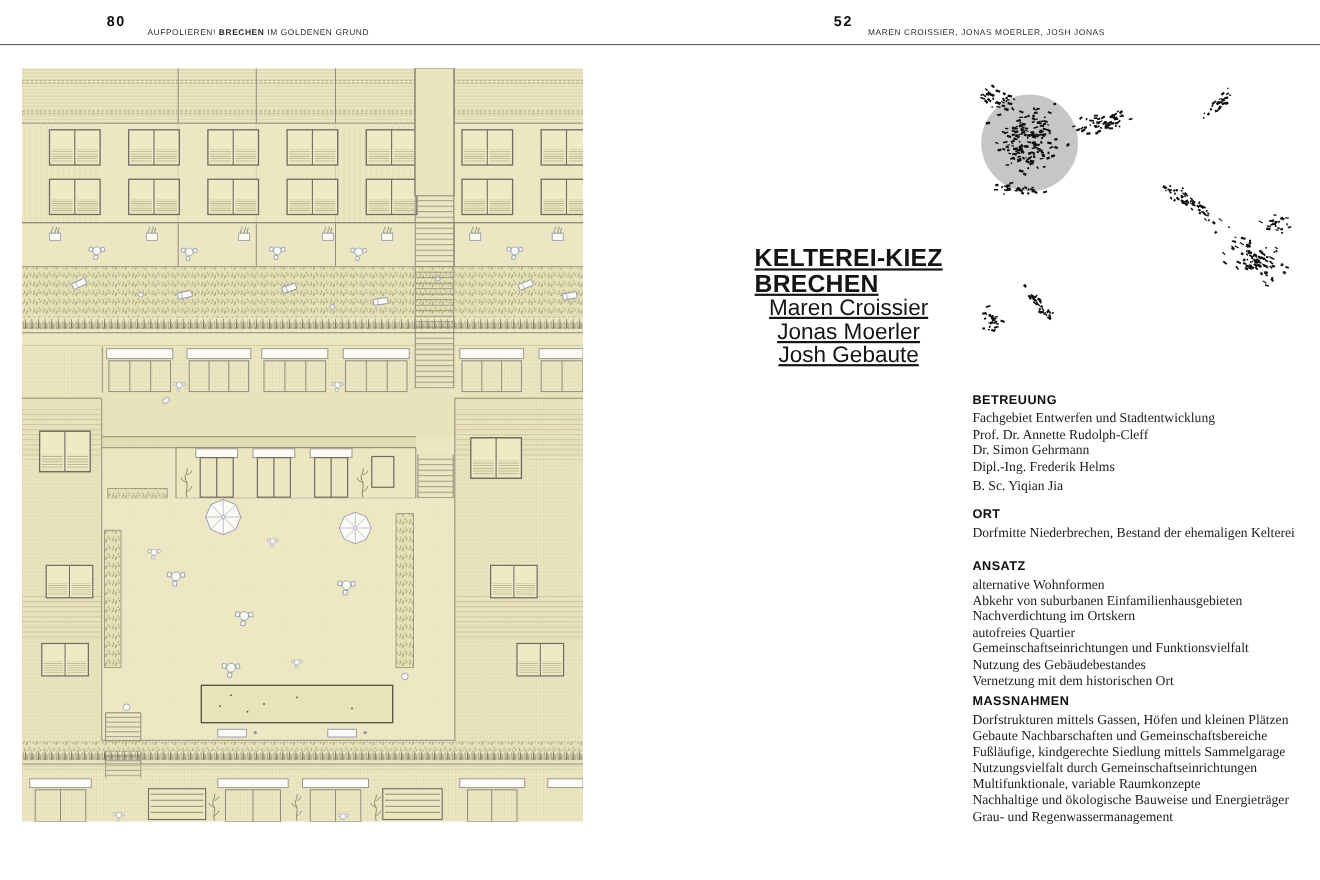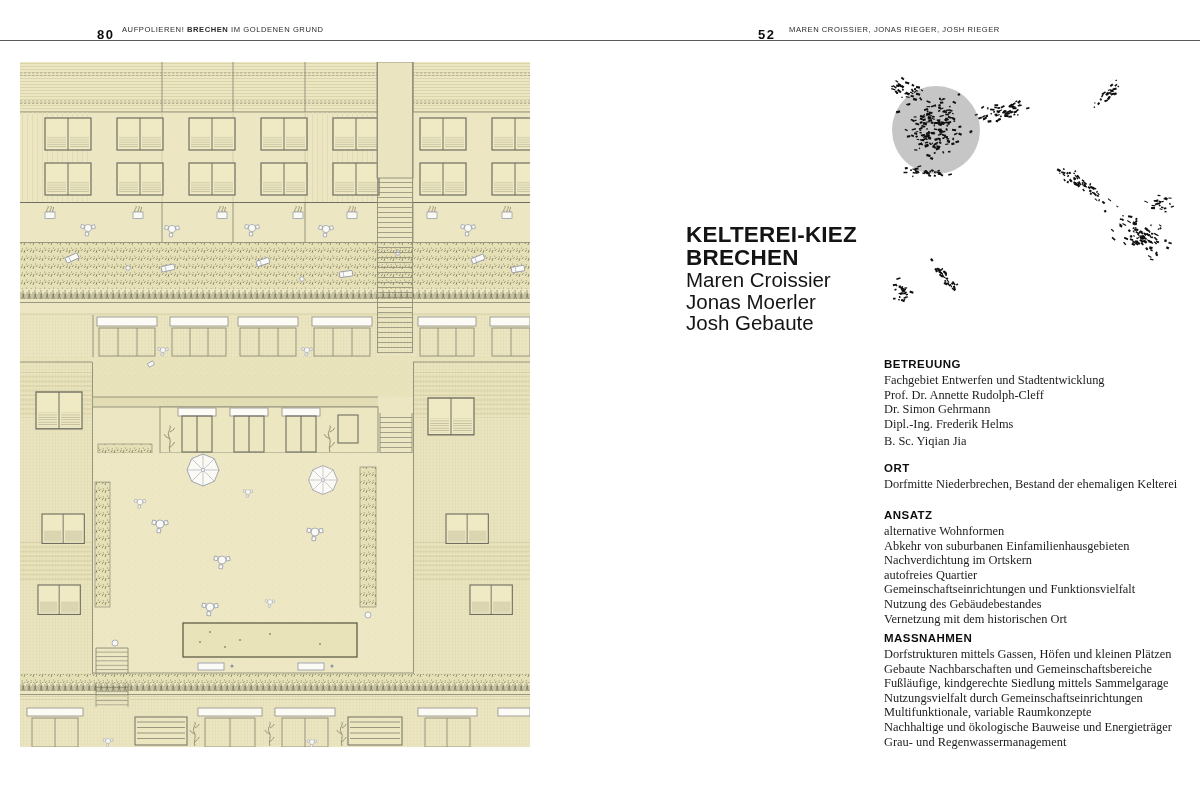--- a/index.html
+++ b/index.html
@@ -1,24 +1,24 @@
 <!DOCTYPE html>
 <html><head>
 <meta charset="utf-8">
 <style>
   html,body{margin:0;padding:0;}
   body{width:1200px;height:800px;position:relative;background:#ffffff;
        font-family:"Liberation Sans",sans-serif;overflow:hidden;color:#111;}
   .rule{position:absolute;left:0;top:40px;width:1200px;height:1px;background:#5a5a5a;}
-  .hdr-num{position:absolute;top:27px;font-size:13px;font-weight:bold;letter-spacing:1.5px;color:#0d0d0d;}
+  .hdr-num{position:absolute;top:12px;font-size:13px;font-weight:bold;letter-spacing:1.5px;color:#0d0d0d;}
   .hdr-tag{position:absolute;top:25px;font-size:7.6px;letter-spacing:.55px;color:#2a2a2a;white-space:nowrap;}
   .hdr-tag b{font-weight:bold;}
-  #title-block{position:absolute;left:686px;top:224px;color:#141414;}
+  #title-block{position:absolute;left:686px;top:224px;color:#141414;text-decoration:underline;}
   .title-line{font-size:22.5px;font-weight:bold;line-height:22.5px;letter-spacing:.2px;}
-  .author{font-size:20.5px;font-weight:400;line-height:21.5px;}
+  .author{font-size:20.5px;font-weight:400;line-height:21.5px;text-align:center;}
   .info{position:absolute;left:884px;width:330px;}
   .sec-h{font-size:11.5px;font-weight:bold;letter-spacing:.45px;color:#0d0d0d;margin-bottom:2px;line-height:14px;}
   .sec-line{font-family:"Liberation Serif",serif;font-size:12.4px;line-height:14.6px;color:#1c1c1c;white-space:nowrap;}
   .sec-line.gap{margin-top:3px;}
   #sec-betreuung{top:357px;} #sec-ort{top:461px;} #sec-ansatz{top:508px;} #sec-massnahmen{top:631px;}
   #site-plan{position:absolute;left:20px;top:62px;width:510px;height:685px;}
   #fg-map{position:absolute;left:860px;top:55px;width:340px;height:265px;}
   
   .ln{stroke:#8f8d79;stroke-width:.9;fill:none;}
   .lnl{stroke:#cfc9a0;stroke-width:.8;fill:none;}
@@ -27,24 +27,24 @@
   .wht{fill:#fbfaf4;stroke:#8d93a8;stroke-width:.8;}
   .furn{fill:#fafaf3;stroke:#8d93a8;stroke-width:.7;}
   .plant{stroke:#75735a;stroke-width:.7;fill:none;}
 </style>
 </head>
 <body>
 
 <div class="rule"></div>
 
 <div class="hdr-num" style="left:97px">80</div>
-<div class="hdr-tag" style="left:122px"><span>AUFPOLIEREN! </span><b>BRECHEN</b><span> IM GOLDENEN GRUND</span></div>
+<div class="hdr-tag" style="left:134px"><span>AUFPOLIEREN! </span><b>BRECHEN</b><span> IM GOLDENEN GRUND</span></div>
 
 <div class="hdr-num" style="left:758px">52</div>
-<div class="hdr-tag" style="left:789px">MAREN CROISSIER, JONAS RIEGER, JOSH RIEGER</div>
+<div class="hdr-tag" style="left:789px">MAREN CROISSIER, JONAS MOERLER, JOSH JONAS</div>
 
 <svg id="site-plan" viewBox="0 0 510 685">
   <defs>
     <pattern id="hl" width="4" height="3" patternUnits="userSpaceOnUse">
         <path d="M0,1.5H4" stroke="#d6cfa5" stroke-width="0.8"></path>
       </pattern>
     <pattern id="hl2" width="4" height="4.6" patternUnits="userSpaceOnUse">
         <path d="M0,2H4" stroke="#d0c99e" stroke-width="0.9"></path>
       </pattern>
     <pattern id="vl" width="5" height="4" patternUnits="userSpaceOnUse">

